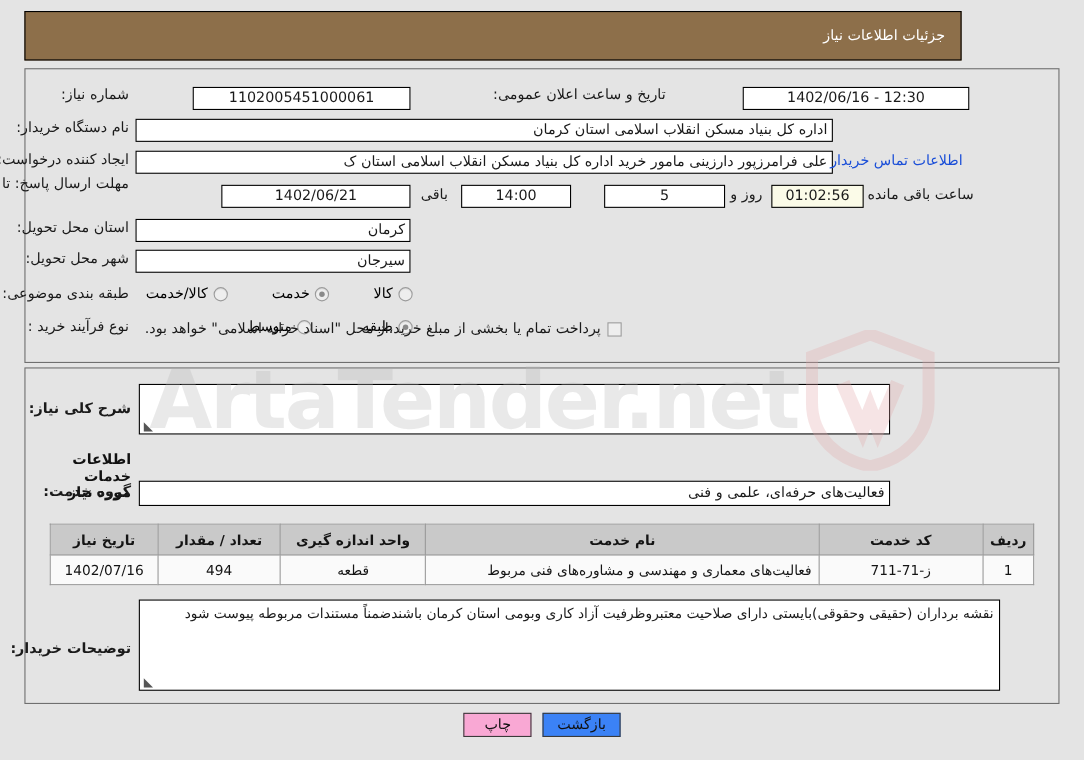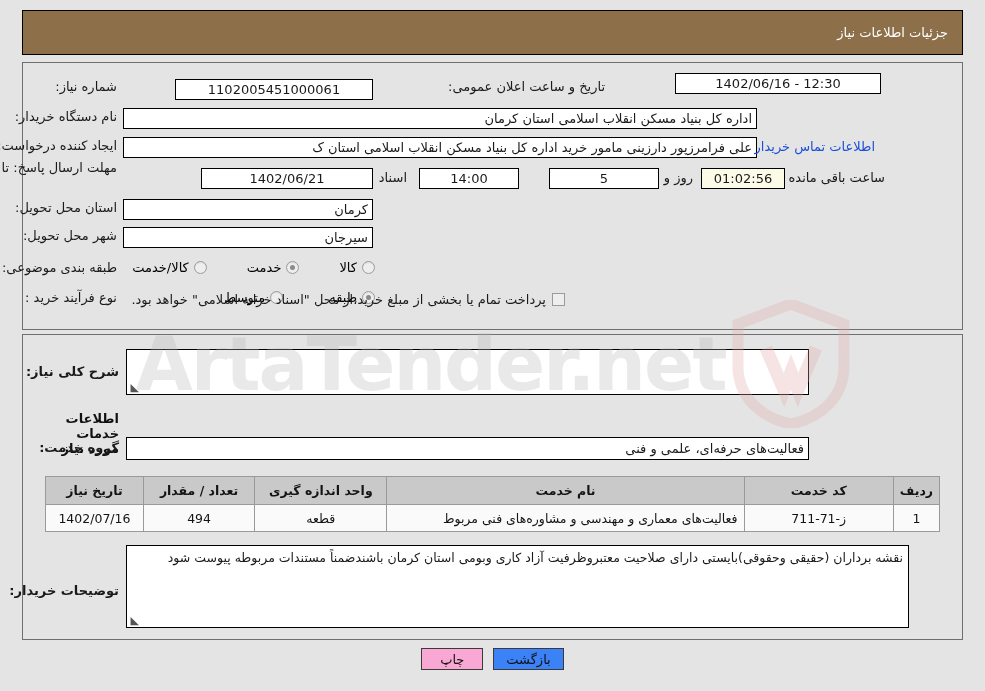--- a/index.html
+++ b/index.html
@@ -35,21 +35,21 @@
   #watermark .wm-text {
     font-family: "DejaVu Sans", "Liberation Sans", sans-serif;
     font-size: 74px; font-weight: bold; letter-spacing: -2px;
     color: #b9b9b9; direction: ltr; white-space: nowrap;
     line-height: 1;
   }
 
   
   #page-header {
     position: absolute; left: 22px; top: 10px;
-    width: 941px; height: 45px;
+    width: 852px; height: 45px;
     background: #8d6f4a;
     border: 1px solid #000;
     color: #ffffff;
     display: flex; align-items: center; justify-content: flex-start;
     padding: 0 14px;
     font-size: 13px;
     z-index: 2;
   }
 
   
@@ -186,38 +186,38 @@
 
 <div id="main-panel"></div>
 
 <div class="row" style="top:79px; right:868px; z-index:3;">
   <span class="lbl">شماره نیاز:</span>
 </div>
 <div class="box c" style="position:absolute; top:79px; right:612px; width:198px; z-index:3;">1102005451000061</div>
 <div class="row" style="top:79px; right:380px; z-index:3;">
   <span class="lbl">تاریخ و ساعت اعلان عمومی:</span>
 </div>
-<div class="box c" style="position:absolute; top:73px; right:104px; width:206px; z-index:3;">12:30 - 1402/06/16</div>
+<div class="box c" style="position:absolute; top:79px; right:104px; width:206px; z-index:3;">12:30 - 1402/06/16</div>
 
 <div class="row" style="top:109px; right:868px; z-index:3;">
   <span class="lbl">نام دستگاه خریدار:</span>
 </div>
 <div class="box r" style="position:absolute; top:108px; right:228px; width:634px; z-index:3;">اداره کل بنیاد مسکن انقلاب اسلامی استان کرمان</div>
 
 <div class="row" style="top:138px; right:868px; z-index:3;">
   <span class="lbl">ایجاد کننده درخواست:</span>
 </div>
 <div class="box r" style="position:absolute; top:137px; right:228px; width:634px; z-index:3;">علی فرامرزپور دارزینی مامور خرید اداره کل بنیاد مسکن انقلاب اسلامی استان ک</div>
 <a class="link" href="#" style="position:absolute; top:139px; right:110px; z-index:4;">اطلاعات تماس خریدار</a>
 
 <div class="row" style="top:160px; right:868px; width:112px; display:block; z-index:3;">
   <span class="lbl" style="display:block; line-height:15px; text-align:right;">مهلت ارسال پاسخ: تا تاریخ:</span>
 </div>
 <div class="box c" style="position:absolute; top:168px; right:612px; width:172px; z-index:3;">1402/06/21</div>
-<span class="mini" style="position:absolute; top:170px; right:574px; z-index:3;">اسناد</span>
+<span class="mini" style="position:absolute; top:170px; right:574px; z-index:3;">باقی</span>
 <div class="box c" style="position:absolute; top:168px; right:466px; width:100px; z-index:3;">14:00</div>
 <div class="box c" style="position:absolute; top:168px; right:326px; width:110px; z-index:3;">5</div>
 <span class="mini" style="position:absolute; top:170px; right:288px; z-index:3;">روز و</span>
 <div class="box timer" style="position:absolute; top:168px; right:200px; width:84px; z-index:3;">01:02:56</div>
 <span class="mini" style="position:absolute; top:170px; right:96px; z-index:3;">ساعت باقی مانده</span>
 
 <div class="row" style="top:200px; right:868px; z-index:3;">
   <span class="lbl">استان محل تحویل:</span>
 </div>
 <div class="box r" style="position:absolute; top:199px; right:612px; width:250px; z-index:3;">کرمان</div>

